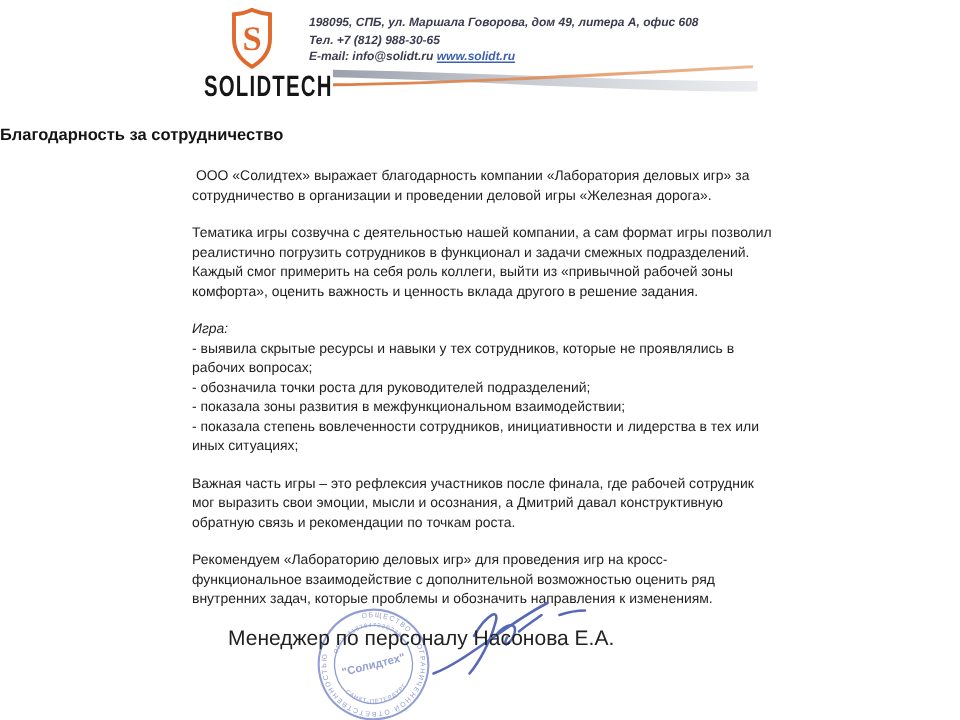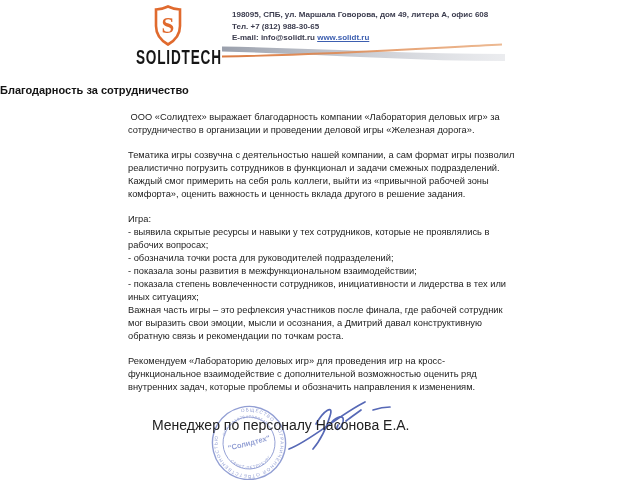--- a/index.html
+++ b/index.html
@@ -25,26 +25,27 @@
     font-size: 17px;
     font-weight: 700;
     letter-spacing: 1px;
     color: #161616;
     transform: scaleX(0.8) scaleY(1.15);
     transform-origin: left top;
     white-space: nowrap;
   }
   .contact {
     position: absolute;
-    left: 232px; top: 9px;
+    left: 206px; top: 9px;
     font-size: 8px;
     line-height: 11.5px;
     color: #3b3c4e;
     font-weight: 600;
     white-space: nowrap;
+    font-style: italic;
   }
   .contact a {
     color: #3d5fb0;
     text-decoration: underline;
   }
   .swoosh {
     position: absolute;
     left: 222px; top: 42px;
     width: 285px; height: 26px;
   }
@@ -60,23 +61,23 @@
   }
   .content {
     position: absolute;
     left: 128px; top: 111px;
     width: 388px;
     font-size: 9.3px;
     line-height: 13px;
     color: #222222;
   }
   .content p { margin: 0 0 12px 0; white-space: pre-wrap; }
-  .content .list-intro { margin-bottom: 0; }
+  .content .list-intro { margin-bottom: 0; font-style: italic; }
   .content .list div { white-space: pre-wrap; }
-  .content .list { margin-bottom: 0; }
+  .content .list { margin-bottom: 12px; }
   
   .sig-label {
     position: absolute;
     left: 152px; top: 417px;
     font-size: 14px;
     color: #222222;
     z-index: 3;
   }
   .stamp {
     position: absolute;

